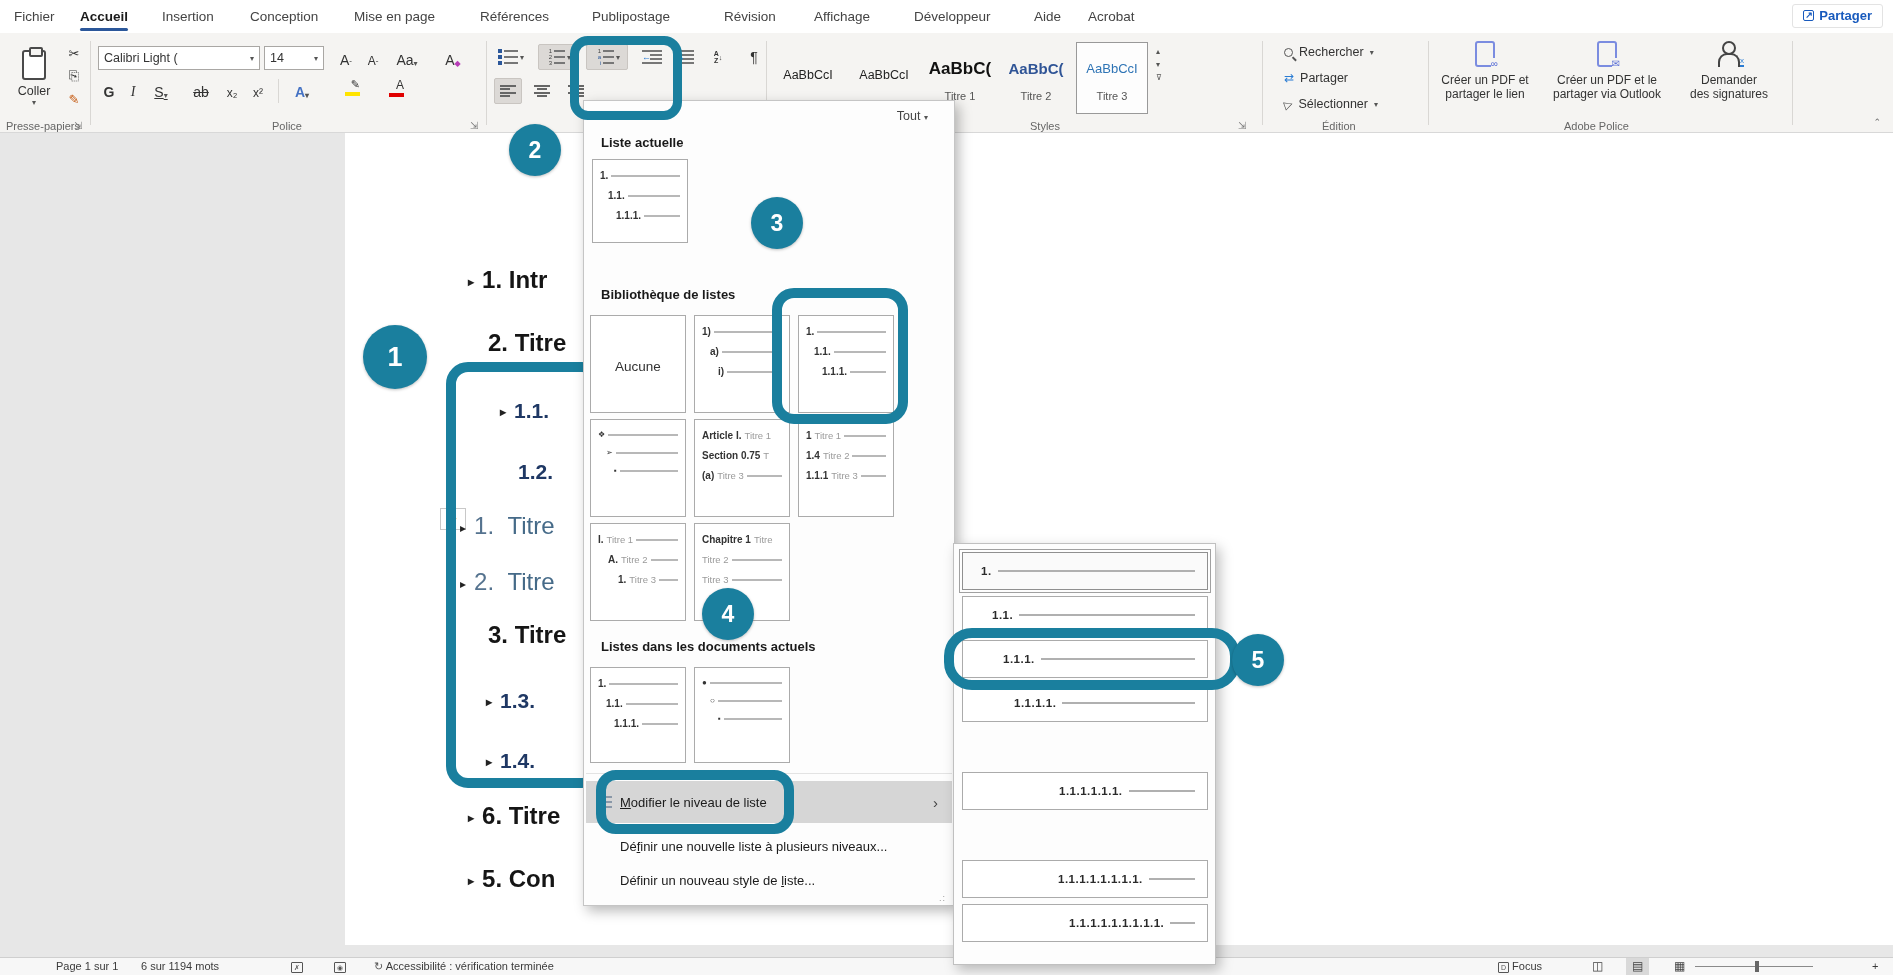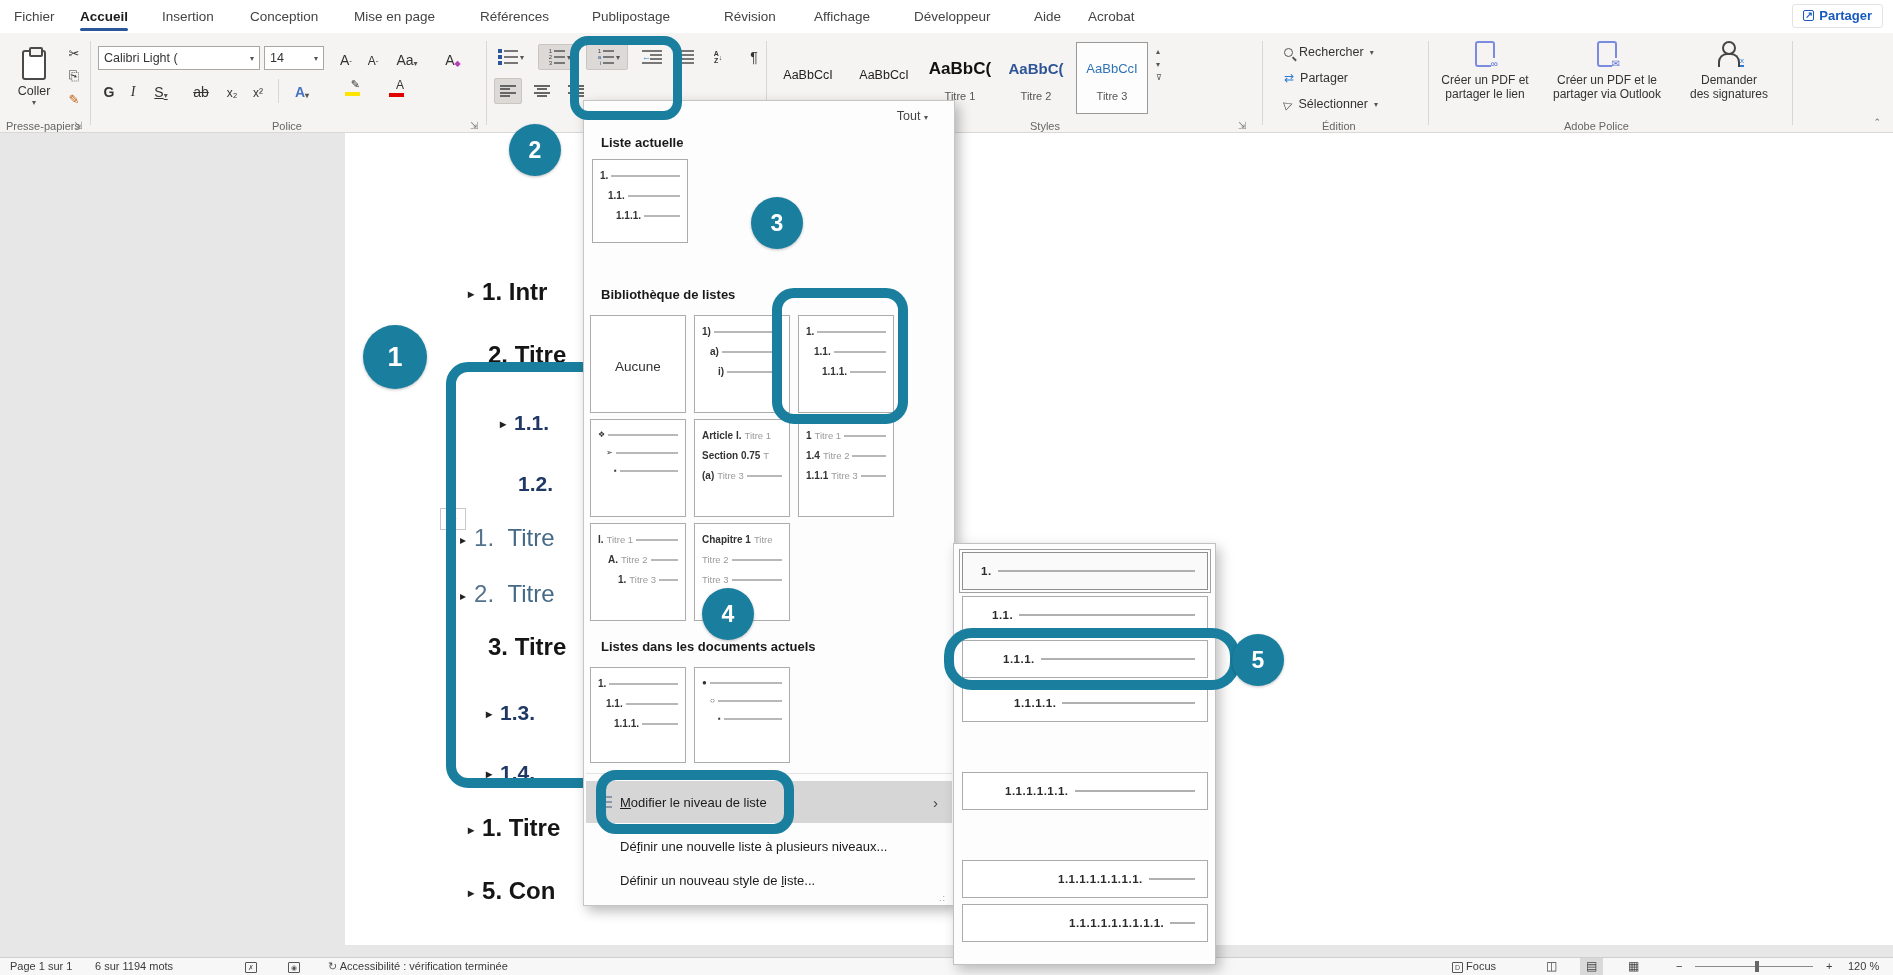--- a/index.html
+++ b/index.html
@@ -72,21 +72,21 @@
   .icpdf.link::after { content:"∞"; }
   .icpdf.mail::after { content:"✉"; }
   .icperson { width:22px; height:26px; position:relative; margin-bottom:6px; }
   .icperson::before { content:""; position:absolute; left:4px; top:0; width:10px; height:10px; border:2px solid #444; border-radius:50%; }
   .icperson::after { content:""; position:absolute; left:0; top:12px; width:18px; height:12px; border:2px solid #444; border-bottom:none; border-radius:9px 9px 0 0; }
   .icperson .sig { position:absolute; right:-4px; bottom:0; font-size:8px; color:#2b7cd3; border-bottom:2px solid #2b7cd3; line-height:8px; }
   #collapse-ribbon { position:absolute; right:12px; top:84px; font-size:9px; color:#666; }
 
   
   #page { position:absolute; left:345px; top:133px; width:1548px; height:812px; background:#fff; z-index:1; }
-  .dh { position:absolute; white-space:nowrap; z-index:1;margin-top:12px; }
+  .dh { position:absolute; white-space:nowrap; z-index:1; }
   .dh .arr { font-size:12px; color:#222; margin-right:8px; vertical-align:middle; }
   .b24 { font-size:24px; font-weight:bold; color:#151515; }
   .n21 { font-size:21px; font-weight:bold; color:#1f3864; }
   .sel24 { font-size:24px; color:#456a88; }
   #selhl { position:absolute; left:516px; top:505px; width:74px; height:110px; background:#cfcfcf; z-index:0; }
   #lightning { position:absolute; left:440px; top:508px; width:26px; height:22px; border:1px solid #c8c8c8; background:#fff; z-index:1; font-size:14px; color:#e8a33d; font-weight:bold; text-align:center; line-height:20px; }
 
   
   #dropdown { position:absolute; left:583px; top:100px; width:372px; height:806px; background:#fdfdfd; border:1px solid #c5c5c5; box-shadow:4px 5px 12px rgba(0,0,0,.28); z-index:5; }
   #dd-filter { position:absolute; right:26px; top:8px; font-size:12.5px; color:#444; }
@@ -111,21 +111,21 @@
 
   
   #submenu { position:absolute; left:953px; top:543px; width:263px; height:422px; background:#fdfdfd; border:1px solid #c0c0c0; box-shadow:4px 5px 12px rgba(0,0,0,.25); z-index:6; padding:6px 8px; }
   .lvl { position:absolute; left:8px; width:246px; height:38px; border:1px solid #ababab; background:#fff; display:flex; align-items:center; padding-right:12px; gap:6px; }
   .lvl .n { font-size:11.5px; font-weight:bold; color:#2a2a2a; letter-spacing:.5px; white-space:nowrap; }
   .lvl .ln { height:2px; background:#b0b0b0; flex:1; }
   .lvl.sel { outline:1px solid #a0a0a0; outline-offset:2px; border-color:#8f8f8f; background:#fafafa; }
 
   
   #statusbar { position:absolute; left:0; top:957px; width:1893px; height:18px; background:#f7f7f7; border-top:1px solid #cfcfcf; z-index:3; font-size:11px; color:#3b3b3b; }
-  .sbit { position:absolute; top:0; height:17px; line-height:17px; }
+  .sbit { position:absolute; top:0; height:17px; line-height:17px;margin-left:46px; }
   .sbicon { display:inline-block; width:12px; height:11px; border:1px solid #555; border-radius:1px; font-size:7px; line-height:9px; text-align:center; color:#555; background:#f7f7f7; }
   .viewic { font-size:12px; color:#444; padding:0 6px; }
   .viewic.sel { background:#d9d9d9; }
   #zoomtrack { position:absolute; left:1695px; top:8px; width:118px; height:1px; background:#8a8a8a; }
   #zoomthumb { position:absolute; left:1755px; top:3px; width:4px; height:11px; background:#666; }
 
   
   .ann { z-index:9; position:absolute; pointer-events:none; }
   .trect { border:10px solid #1a7f9e; border-radius:22px; background:transparent; }
   .tcirc { background:#1a7f9e; border-radius:50%; color:#fff; font-weight:bold; display:flex; align-items:center; justify-content:center; box-shadow:0 1px 3px rgba(0,0,0,.25); }
@@ -388,21 +388,21 @@
 <div class="dh b24" style="left:468px;top:266px"><span class="arr">▸</span><span>1. Intr</span></div>
 <div class="dh b24" style="left:488px;top:329px"><span>2. Titre</span></div>
 <div class="dh n21" style="left:500px;top:399px"><span class="arr">▸</span><span>1.1.</span></div>
 <div class="dh n21" style="left:518px;top:460px"><span>1.2.</span></div>
 <div id="lightning">ϟ</div>
 <div class="dh sel24" style="left:460px;top:512px"><span class="arr">▸</span><span style="color:#55738f">1.</span>&nbsp;&nbsp;<span>Titre</span></div>
 <div class="dh sel24" style="left:460px;top:568px"><span class="arr">▸</span><span style="color:#55738f">2.</span>&nbsp;&nbsp;<span>Titre</span></div>
 <div class="dh b24" style="left:488px;top:621px"><span>3. Titre</span></div>
 <div class="dh n21" style="left:486px;top:689px"><span class="arr">▸</span><span>1.3.</span></div>
 <div class="dh n21" style="left:486px;top:749px"><span class="arr">▸</span><span>1.4.</span></div>
-<div class="dh b24" style="left:468px;top:802px"><span class="arr">▸</span><span>1. Titre</span></div>
+<div class="dh b24" style="left:468px;top:802px"><span class="arr">▸</span><span>6. Titre</span></div>
 <div class="dh b24" style="left:468px;top:865px"><span class="arr">▸</span><span>5. Con</span></div>
 
 <div id="dropdown">
   <div id="dd-filter"><span>Tout</span> <span class="chev">▾</span></div>
 
   <div class="ddhead" style="top:34px">Liste actuelle</div>
   <div class="cell" style="left:8px;top:58px;height:84px">
     <div class="mrow">
         <span class="mnum">1.</span>
         <span class="mline"></span>
@@ -588,21 +588,21 @@
       <span class="ln"></span>
     </div>
   <div class="lvl" style="top:96px;padding-left:40px">
       <span class="n">1.1.1.</span>
       <span class="ln"></span>
     </div>
   <div class="lvl" style="top:140px;padding-left:51px">
       <span class="n">1.1.1.1.</span>
       <span class="ln"></span>
     </div>
-  <div class="lvl" style="top:228px;padding-left:42px">
+  <div class="lvl" style="top:228px;padding-left:96px">
       <span class="n">1.1.1.1.1.1.</span>
       <span class="ln"></span>
     </div>
   <div class="lvl" style="top:316px;padding-left:95px">
       <span class="n">1.1.1.1.1.1.1.1.</span>
       <span class="ln"></span>
     </div>
   <div class="lvl" style="top:360px;padding-left:106px">
       <span class="n">1.1.1.1.1.1.1.1.1.</span>
       <span class="ln"></span>

